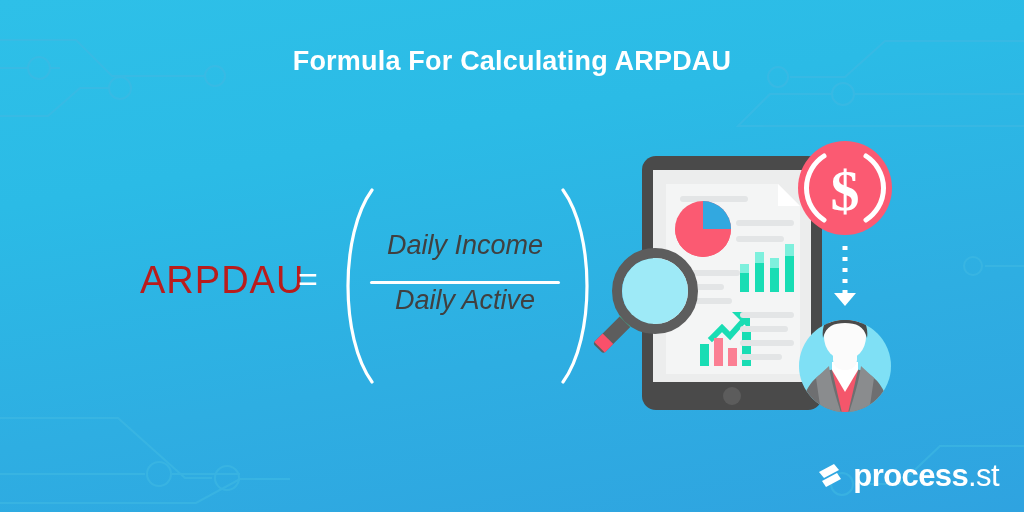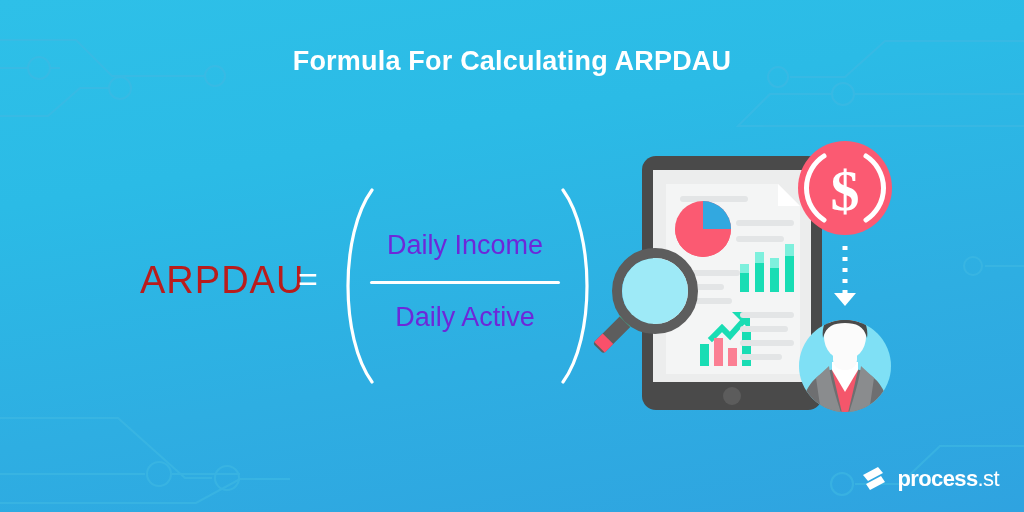--- a/index.html
+++ b/index.html
@@ -29,35 +29,35 @@
   }
   .f-eq {
     position:absolute; left:178px; top:74px;
     color:#fff; font-size:34px; font-weight:400;
   }
   .paren { position:absolute; top:0px; }
   .paren.left { left:212px; }
   .paren.right { left:437px; }
   .f-num, .f-den {
     position:absolute; left:240px; width:210px; text-align:center;
-    color:#6d28d9; font-size:27px; font-weight:400;
+    color:#404040; font-size:27px; font-weight:400;font-style:italic;
   }
   .f-num { top:44px; }
-  .f-den { top:116px; }
+  .f-den { top:99px; }
   .f-bar {
     position:absolute; left:250px; top:95px; width:190px; height:3px;
     background:#ffffff; border-radius:2px;
   }
 
   
   .illu { position:absolute; left:560px; top:110px; width:360px; height:300px; }
 
   
   .logo { position:absolute; right:25px; bottom:18px; display:flex; align-items:center; gap:9px; }
-  .logo-text { color:#ffffff; font-size:22px; font-weight:bold; letter-spacing:-0.6px; }
+  .logo-text { color:#ffffff; font-size:31px; font-weight:bold; letter-spacing:-0.6px; }
   .logo-text .dot-st { font-weight:normal; }
 </style>
 </head>
 <body>
 
 <div id="banner">
 
   <svg class="circuit" viewBox="0 0 1024 512" width="1024" height="512">
     <g fill="none" stroke="#3fb9e3" stroke-width="2" opacity="0.62">
 

